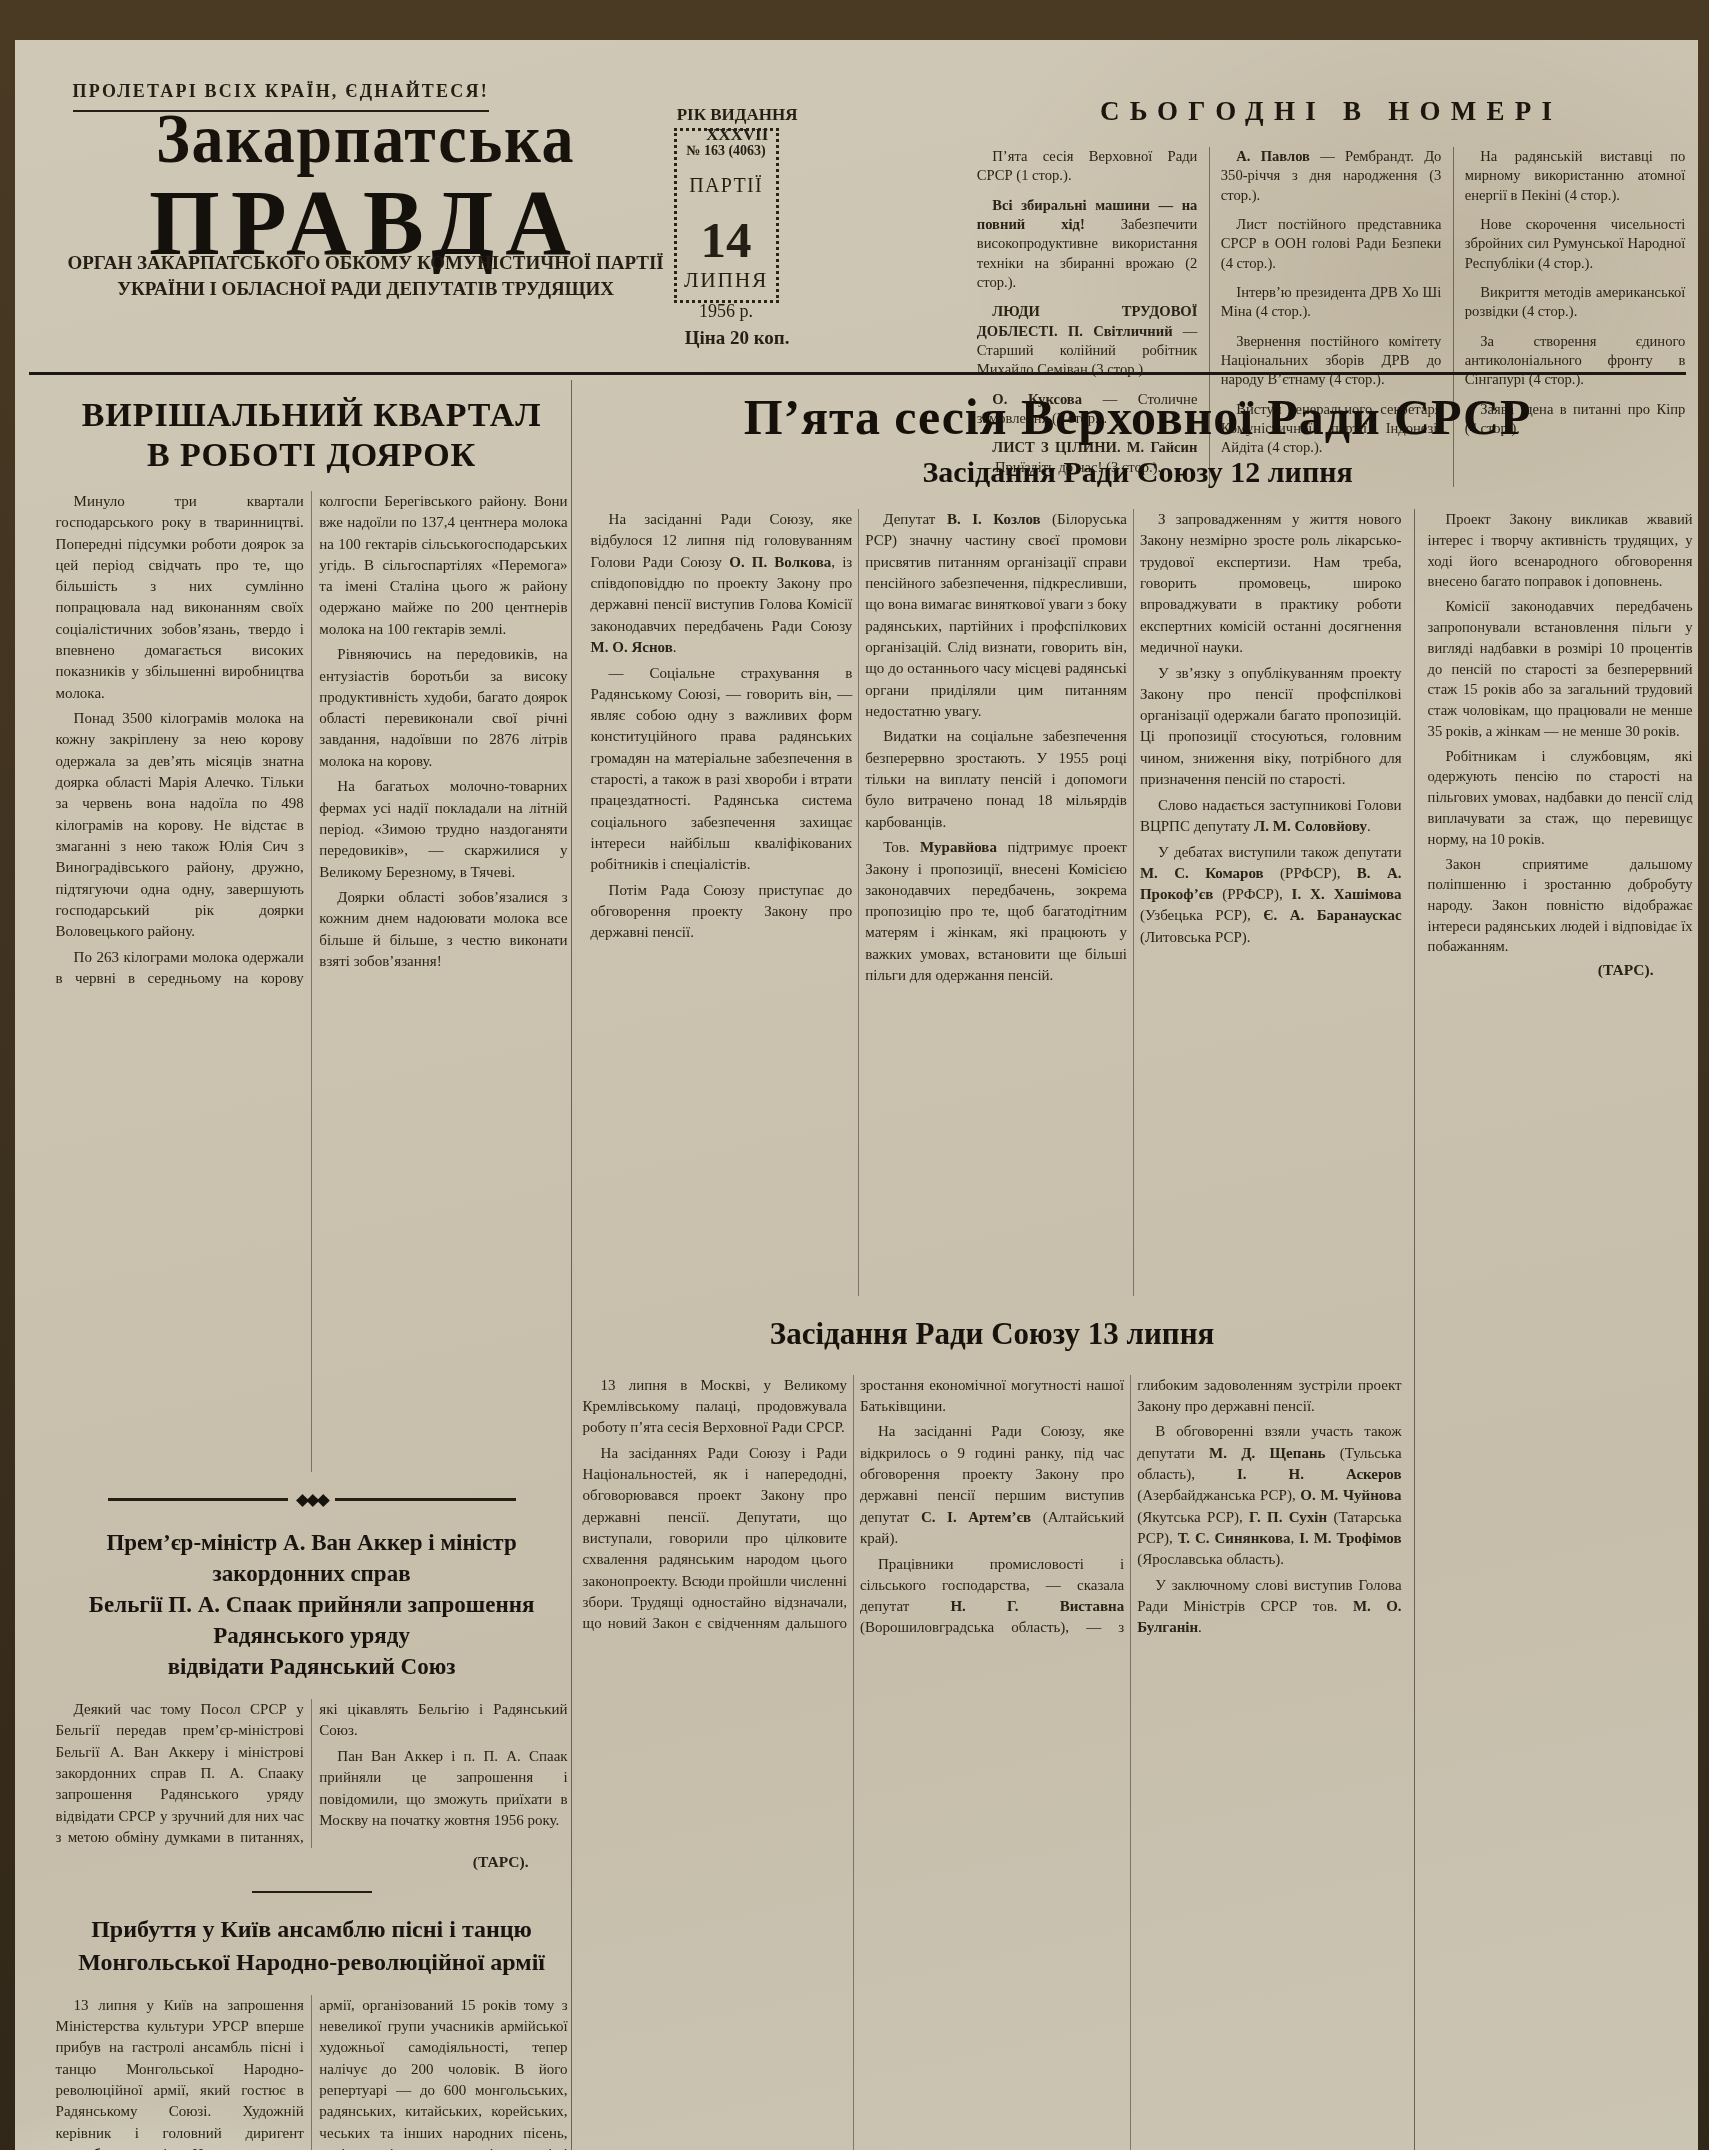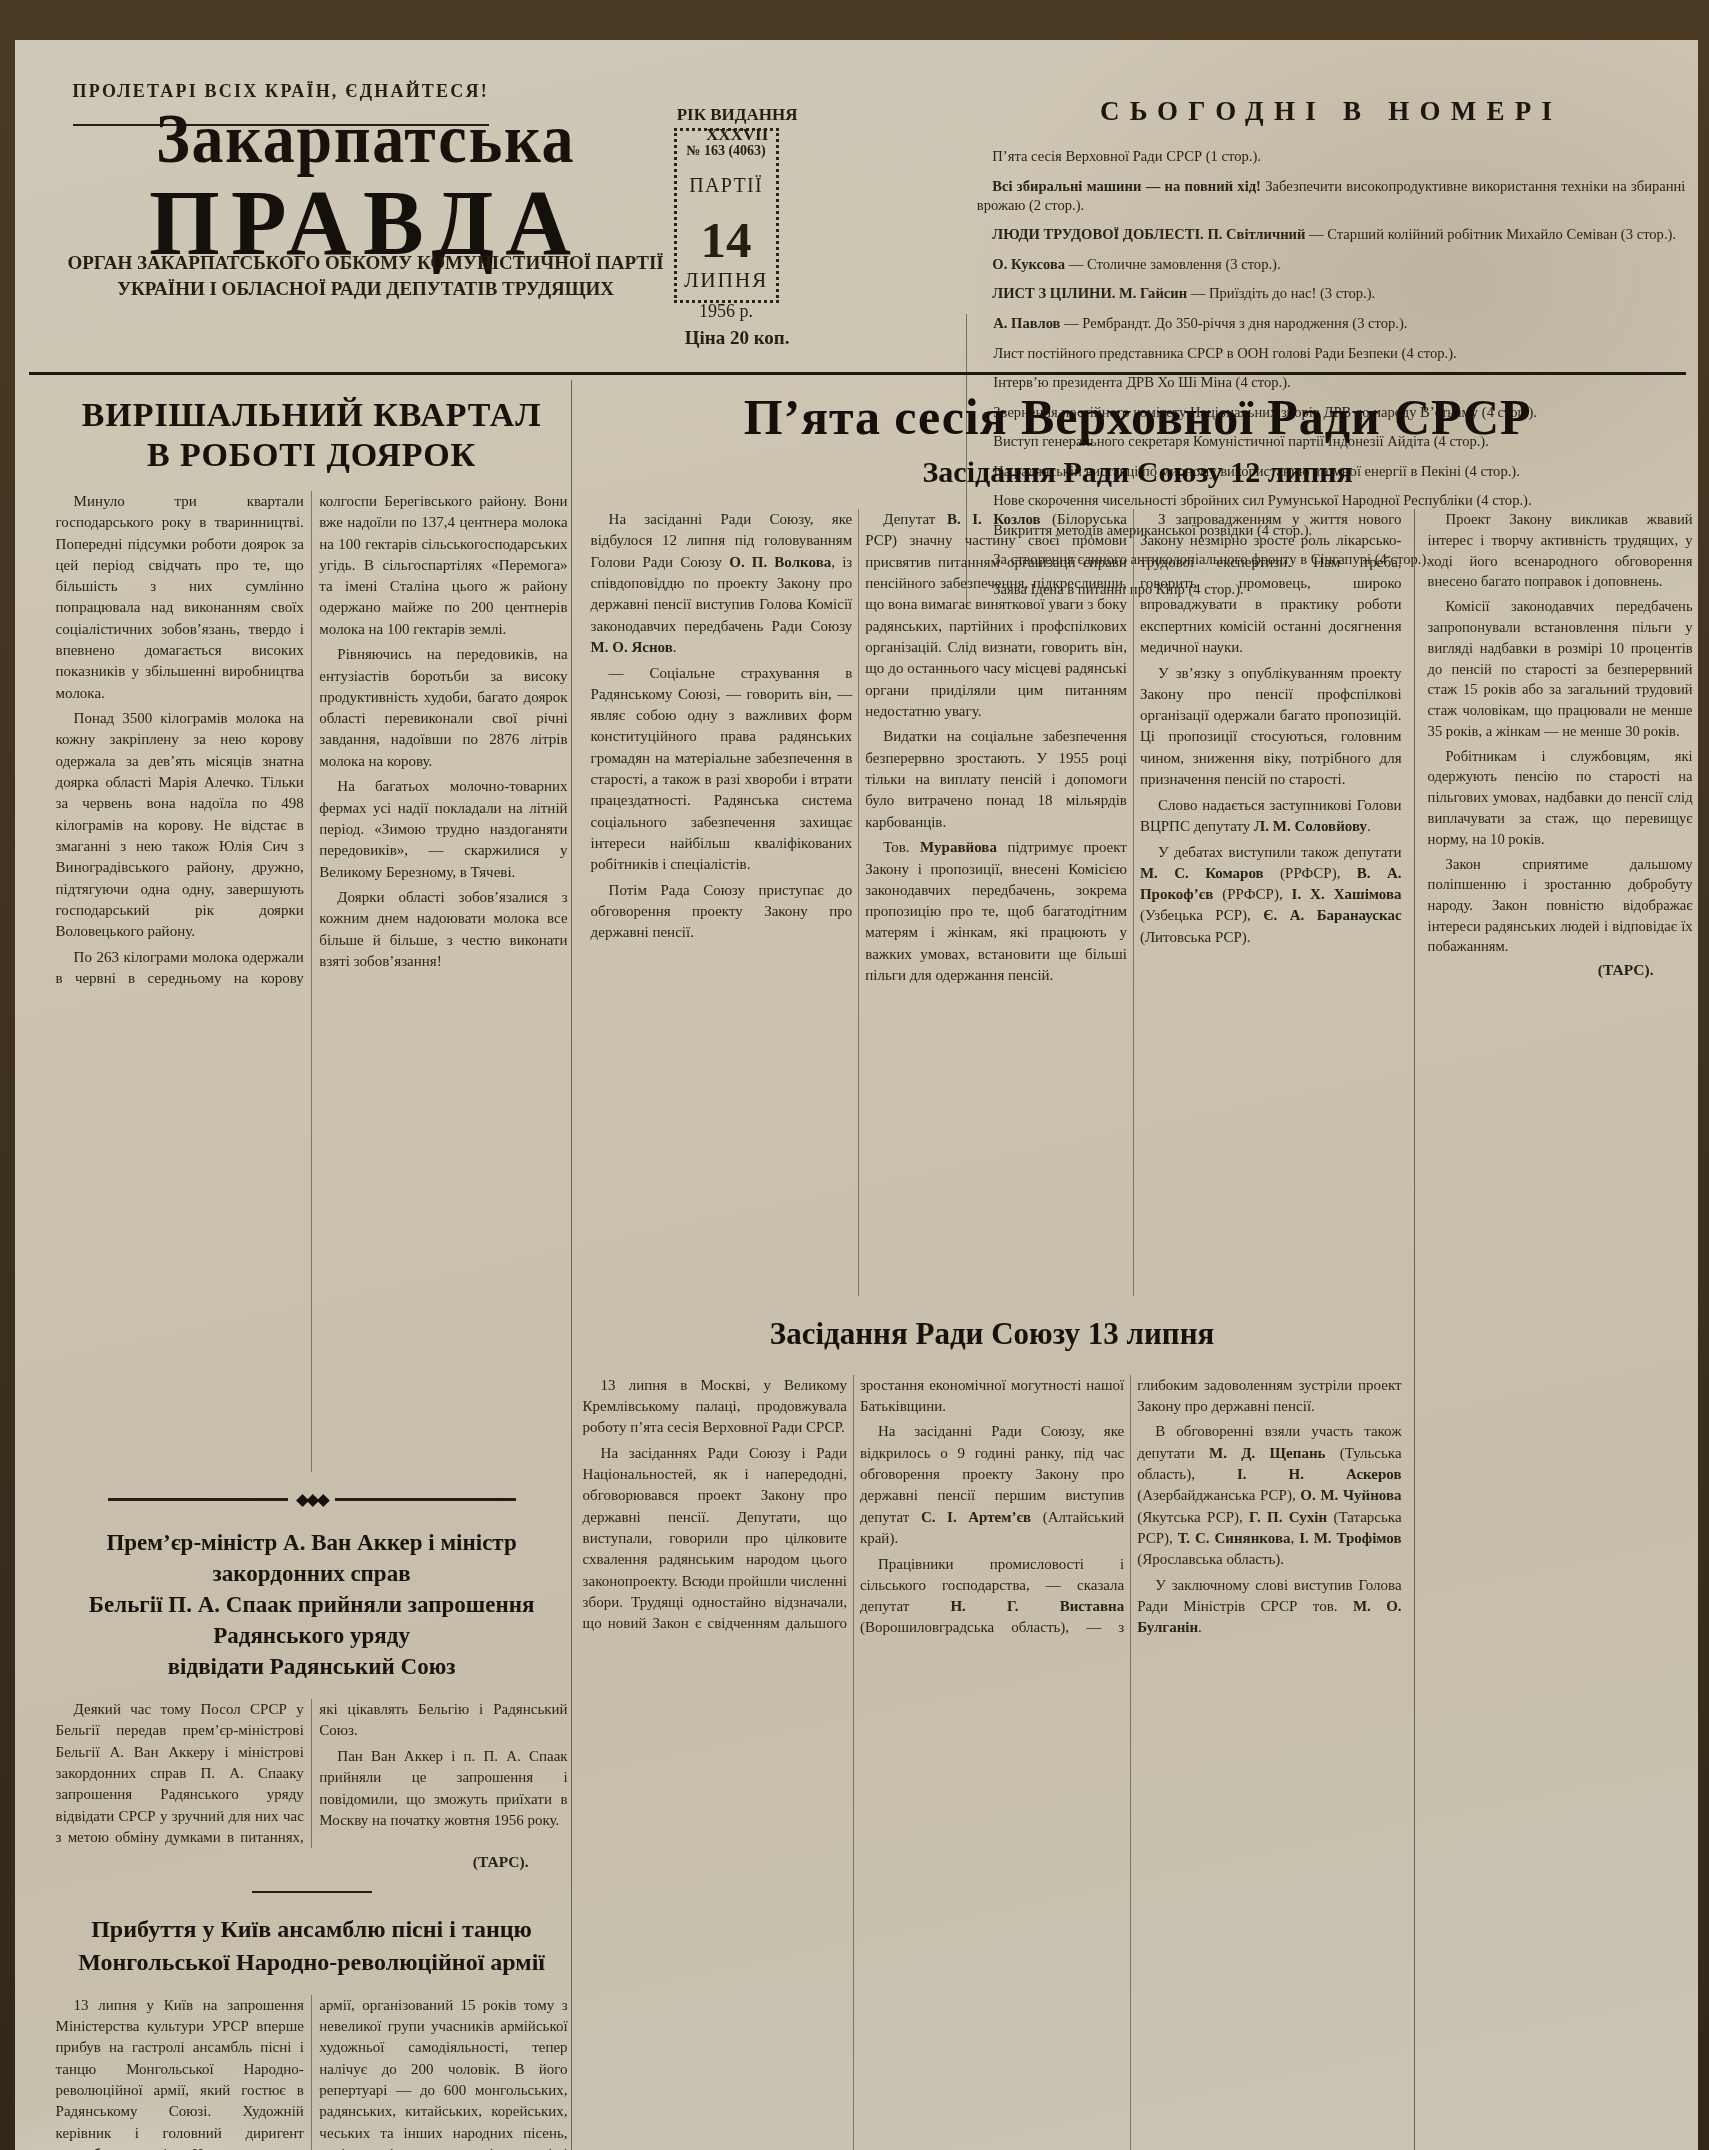--- a/index.html
+++ b/index.html
@@ -14,21 +14,21 @@
     background:
       radial-gradient(516px 387px at 8% 96%, rgba(255,255,255,.55), rgba(255,255,255,0) 60%),
       radial-gradient(688px 516px at 85% 10%, rgba(120,100,70,.18), rgba(0,0,0,0) 70%),
       linear-gradient(168deg,#d0c8b6 0%,#cbc3b0 35%,#c6beaa 65%,#cdc7b8 100%);
     overflow:hidden;
   }
   
   .slogan{
     position:absolute;left:58px;top:41px;
     font-size:18px;font-weight:bold;letter-spacing:2.2px;
-    border-bottom:2.2px solid #241e14;padding-bottom:22px;color:#241e14;
+    border-bottom:2.2px solid #241e14;padding-bottom:8px;color:#241e14;
   }
   .mast-line1{
     position:absolute;left:65px;top:59px;width:572px;text-align:center;
     font-size:64px;font-weight:900;letter-spacing:1.7px;color:#17120c;
     transform:scaleY(1.08);transform-origin:top left;
   }
   .mast-line2{
     position:absolute;left:65px;top:129px;width:572px;text-align:center;
     font-size:91px;font-weight:900;letter-spacing:11.2px;color:#14100b;
     transform:scaleY(1.02);transform-origin:top left;
@@ -52,21 +52,21 @@
   .issue-year{font-size:18px;margin-top:8.6px;}
   .price{
     position:absolute;left:645px;top:287px;width:155px;text-align:center;
     font-size:19px;font-weight:bold;color:#241e14;
   }
   .today{position:absolute;left:951px;top:56px;width:731px;color:#241e14;}
   .today-title{
     text-align:center;font-size:27px;font-weight:bold;letter-spacing:.38em;
     margin-bottom:20px;color:#1c160e;
   }
-  .today-cols{display:flex;flex-direction:column;}
+  .today-cols{display:flex;}
   .today-col{flex:1;padding:0 11.2px;}
   .today-col + .today-col{border-left:1.3px solid #3a332699;}
   .today .para{
     font-size:14.6px;line-height:1.32;margin:0 0 10.3px 0;text-indent:15.5px;text-align:justify;
   }
   .header-rule{position:absolute;left:14.6px;right:12px;top:332px;height:2.6px;background:#1e1812;}
   .main-vrule{position:absolute;left:556px;top:340px;bottom:69px;width:1.3px;background:#3a3326aa;}
 
   
   .para{font-size:15px;line-height:1.42;margin:0 0 4.3px 0;text-indent:18px;text-align:justify;color:#2a2318;}

